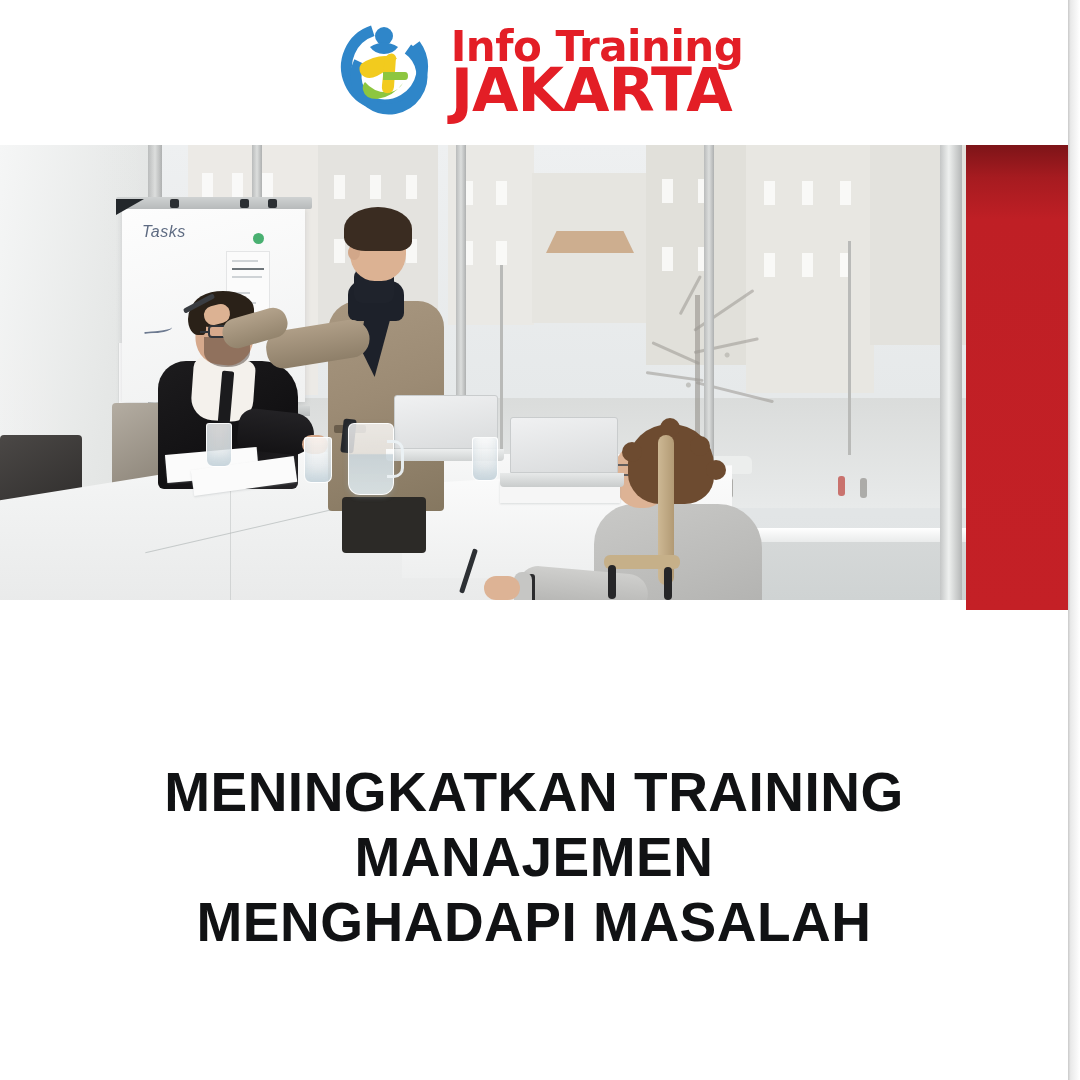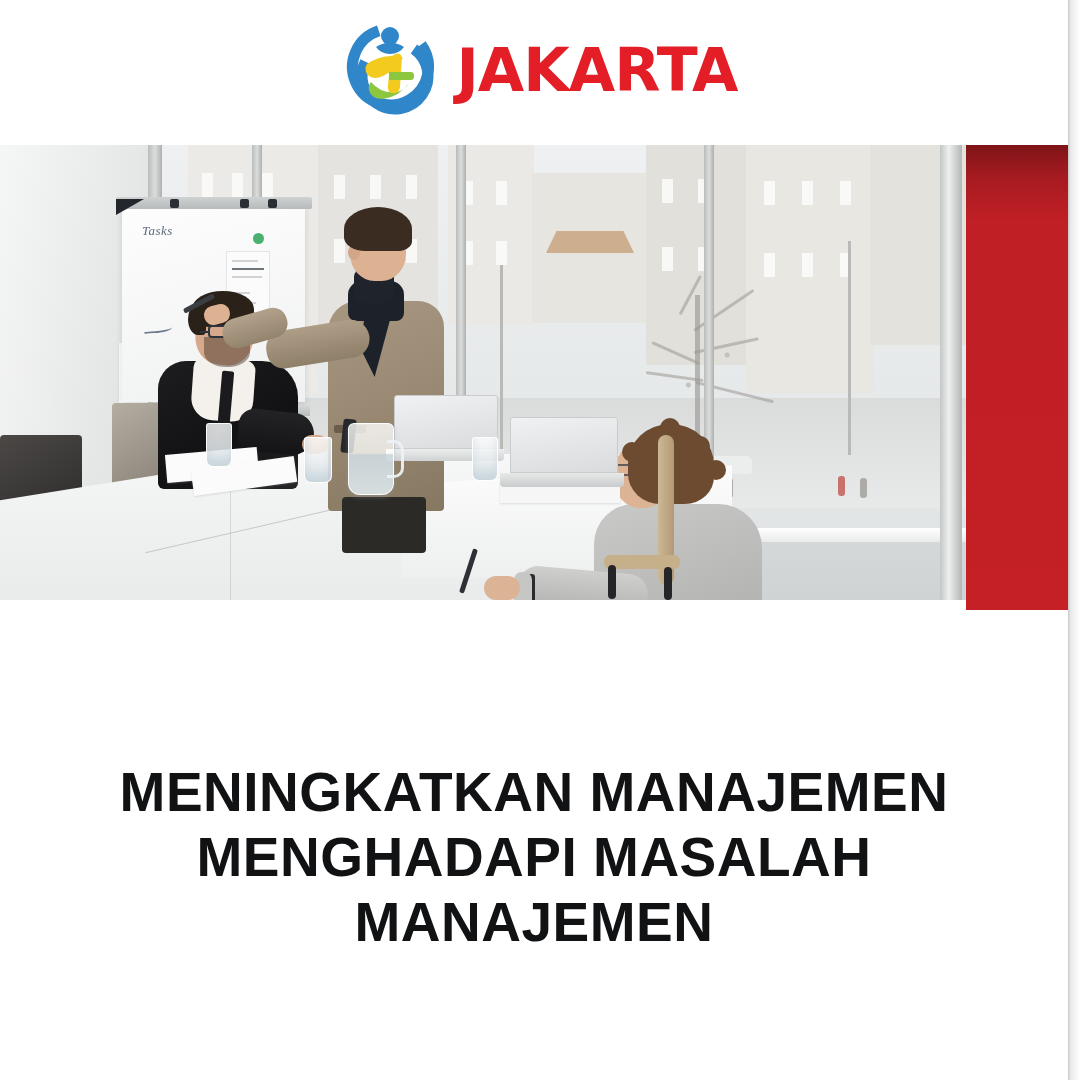--- a/index.html
+++ b/index.html
@@ -141,22 +141,22 @@
   .board-corner{
     position:absolute; left:-6px; top:-8px; width:28px; height:16px;
     background:#23272b; clip-path:polygon(0 0,100% 0,0 100%);
   }
   .board-legs{
     position:absolute; left:-4px; bottom:-14px; width:192px; height:10px;
     background:linear-gradient(to bottom,#d3d6d6,#b9bcbd);
   }
   .board-title{
     position:absolute; left:20px; top:16px;
-    font-family:Liberation Serif, serif; font-style:italic;
-    font-size:13px; color:#5e6b82; letter-spacing:.5px;
+    font-family:Liberation Sans, sans-serif; font-style:italic;
+    font-size:16px; color:#5e6b82; letter-spacing:.5px;
   }
   .sticky{
     position:absolute; background:#fbfbfb; border:1px solid #e4e5e6;
   }
   .sticky .ln{ position:absolute; left:5px; height:2px; background:#cfd3d6;}
   .dot-g{ position:absolute; width:11px;height:11px;border-radius:50%;
           background:#49b071; }
   .dot-b{ position:absolute; width:11px;height:11px;border-radius:50%;
           background:#2f77c9; }
   .scribble{
@@ -455,20 +455,21 @@
         <path d="M33 27 q14 -9 28 0 q-5 7 -14 7 q-9 0 -14 -7 z" fill="#2f86c9"></path>
 
         <path d="M24 44 q18 -12 36 -6 q-8 12 -20 18 q-10 5 -16 -2 q-3 -5 0 -10 z" fill="#f2cb1e"></path>
 
         <path d="M28 62 q10 12 26 10 q8 -2 12 -9 q-10 14 -26 16 q-12 0 -14 -9 q-1 -5 2 -8 z" fill="#8dc63f"></path>
         <path d="M52 34 q5 -2 7 3 l-2 30 q-1 7 -8 6 q-5 -1 -4 -8 l3 -28 z" fill="#f2cb1e"></path>
         <path d="M46 52 h22 q3 0 3 4 q0 4 -3 4 h-22 z" fill="#8dc63f"></path>
       </svg>
     </div>
     <div class="logo-text">
+      <span class="logo-line1">Info Training</span>
       <span class="logo-line2">JAKARTA</span>
     </div>
   </div>
 
   <div class="photo">
     <div class="photo-inner">
 
       <div class="wall"></div>
       <div class="wall-cab"></div>
       <div class="wall-dot"></div>
@@ -662,20 +663,20 @@
       <div class="jug" style="left:348px;top:278px"></div>
 
       <div class="photo-sheen"></div>
     </div>
   </div>
 
   <div class="side-band"></div>
 
 
   <div class="headline">
-    <span class="hl-line">MENINGKATKAN MANAJEMEN</span>
+    <span class="hl-line">MENINGKATKAN TRAINING</span>
+    <span class="hl-line">MANAJEMEN</span>
     <span class="hl-line">MENGHADAPI MASALAH</span>
-    <span class="hl-line">MANAJEMEN</span>
   </div>
 
 
   <div class="page-right-edge"></div>
 </div>
 
 </body></html>

